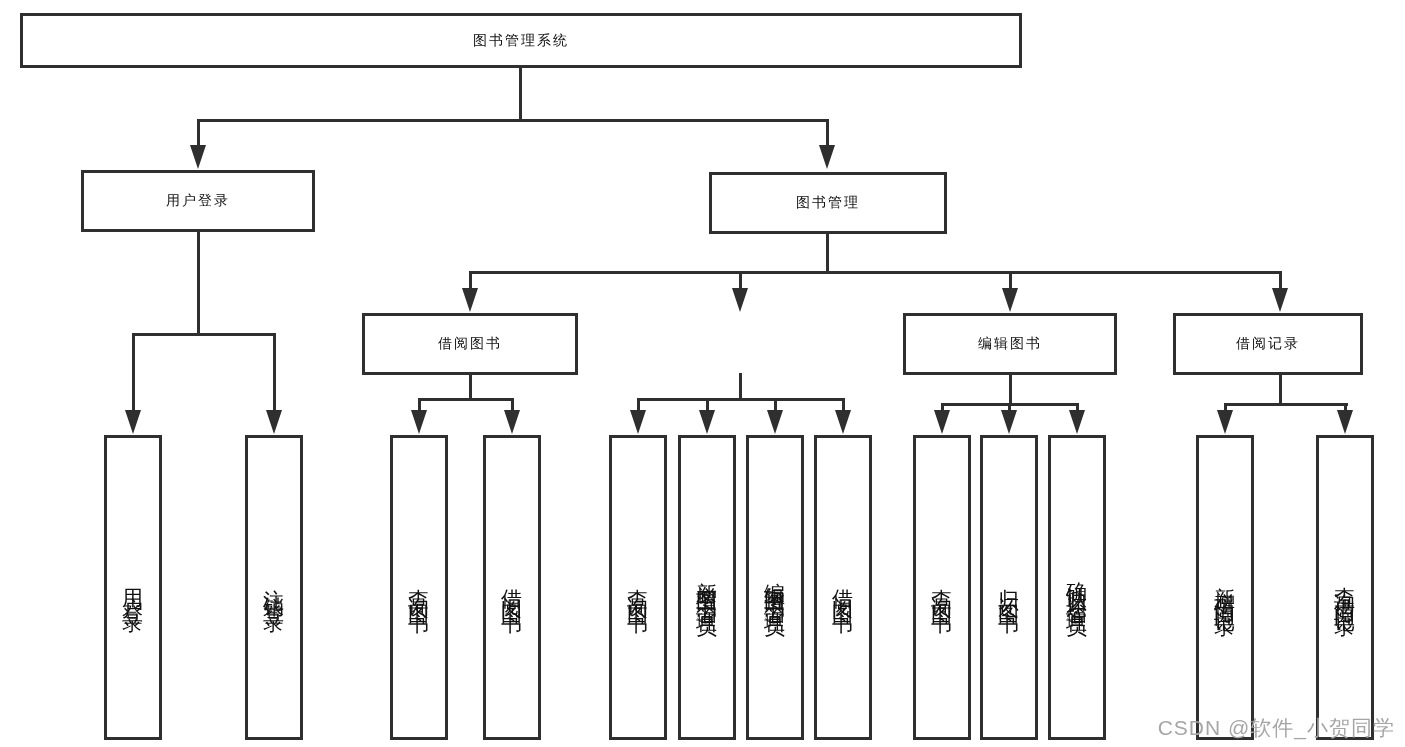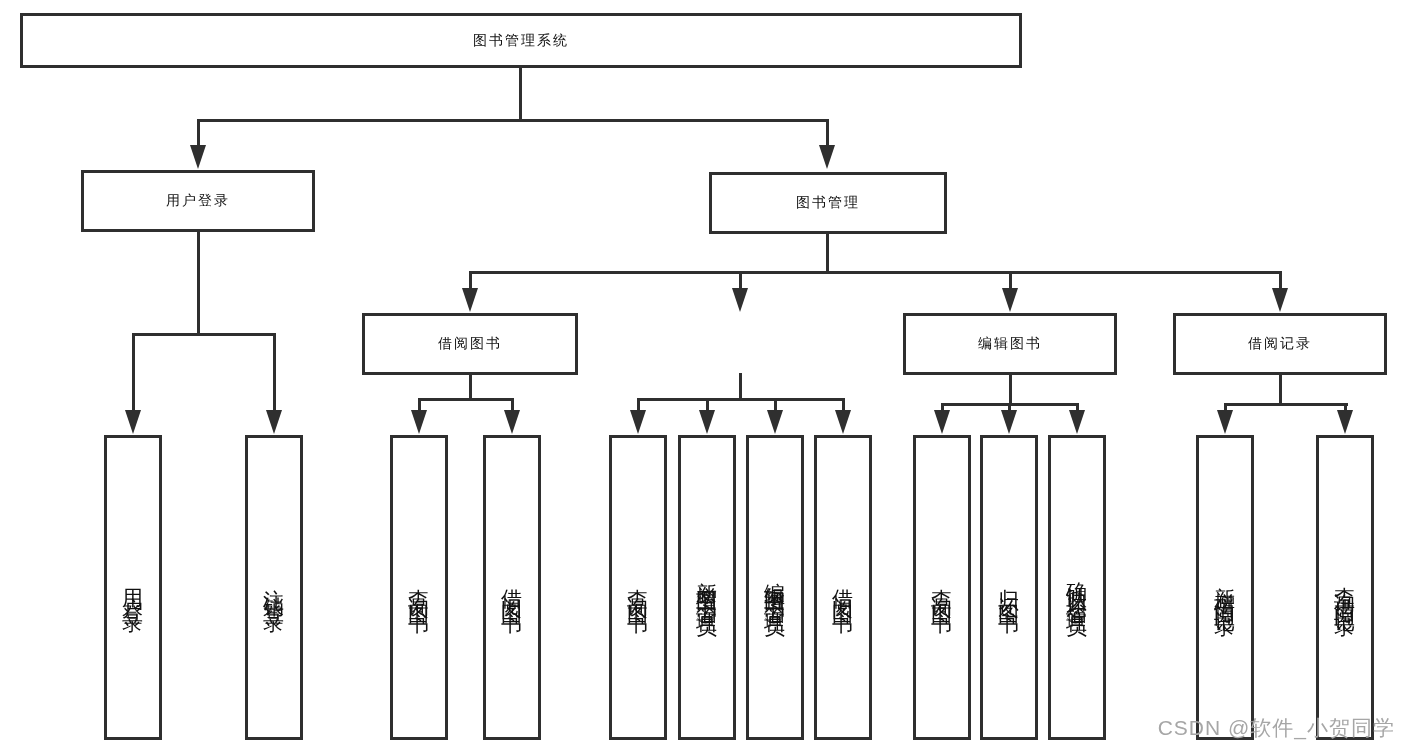--- a/index.html
+++ b/index.html
@@ -34,21 +34,21 @@
 
 <div id="canvas">
 
   <div class="box" style="left:20px; top:13px; width:1002px; height:55px;">图书管理系统</div>
 
   <div class="box" style="left:81px; top:170px; width:234px; height:62px;">用户登录</div>
   <div class="box" style="left:709px; top:172px; width:238px; height:62px;">图书管理</div>
 
   <div class="box" style="left:362px; top:313px; width:216px; height:62px;">借阅图书</div>
   <div class="box" style="left:903px; top:313px; width:214px; height:62px;">编辑图书</div>
-  <div class="box" style="left:1173px; top:313px; width:214px; height:62px;">借阅记录</div>
+  <div class="box" style="left:1173px; top:313px; width:190px; height:62px;">借阅记录</div>
 
   <div class="box vbox" style="left:104px; top:435px; width:58px; height:305px;">用户登录</div>
   <div class="box vbox" style="left:245px; top:435px; width:58px; height:305px;">注销登录</div>
   <div class="box vbox" style="left:390px; top:435px; width:58px; height:305px;">查询图书</div>
   <div class="box vbox" style="left:483px; top:435px; width:58px; height:305px;">借阅图书</div>
   <div class="box vbox" style="left:609px; top:435px; width:58px; height:305px;">查询图书</div>
   <div class="box vbox" style="left:678px; top:435px; width:58px; height:305px; letter-spacing:5px;">新增图书（管理员）</div>
   <div class="box vbox" style="left:746px; top:435px; width:58px; height:305px; letter-spacing:5px;">编辑图书（管理员）</div>
   <div class="box vbox" style="left:814px; top:435px; width:58px; height:305px;">借阅图书</div>
   <div class="box vbox" style="left:913px; top:435px; width:58px; height:305px;">查询图书</div>

